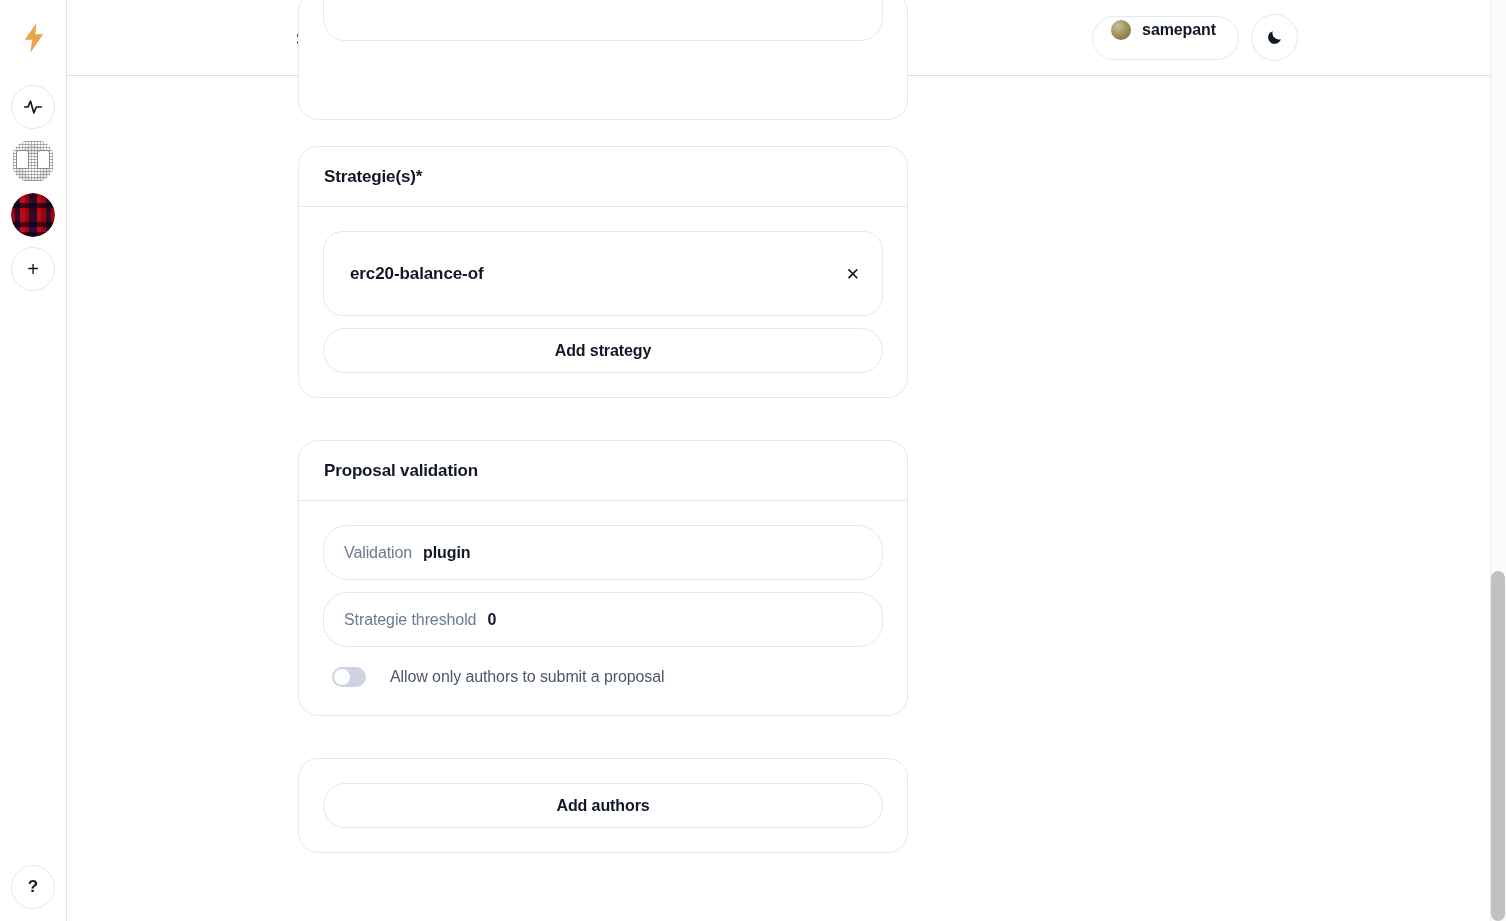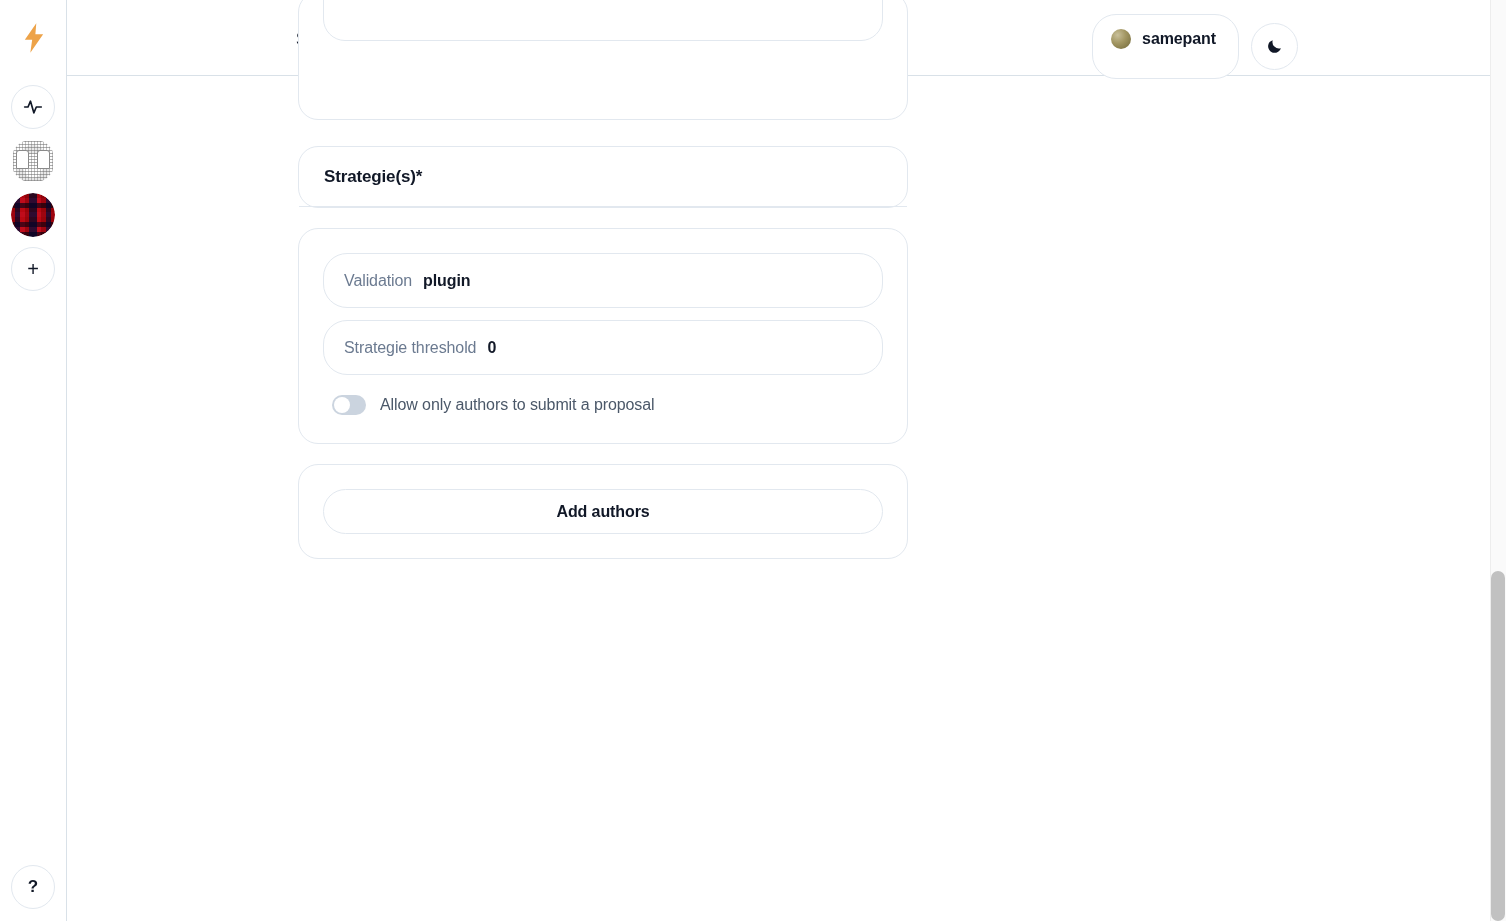--- a/index.html
+++ b/index.html
@@ -164,21 +164,21 @@
   .topbar-right {
     position: absolute;
     right: 192px;
     top: 14px;
     display: flex;
     align-items: center;
     gap: 12px;
   }
 
   .user-btn {
-    height: 65px;
+    height: 44px;
     display: flex;
     align-items: center;
     gap: 11px;
     padding: 0 22px 15px 18px;
     border: 1px solid #e2e8ef;
     border-radius: 24px;
     background: #fff;
     cursor: pointer;
   }
   .user-avatar {
@@ -220,21 +220,21 @@
     position: absolute;
     left: 231px;
     top: -84px;
     width: 610px;
   }
 
   .card {
     border: 1px solid #e2e8ef;
     border-radius: 20px;
     background: #fff;
-    margin-bottom: 20px;
+    margin-bottom: 42px;
   }
   .card-head {
     padding: 20px 25px 19px 25px;
     border-bottom: 1px solid #e2e8ef;
   }
   .card-title {
     font-size: 17px;
     font-weight: 700;
     letter-spacing: -0.15px;
     color: #111827;
@@ -335,21 +335,21 @@
     font-size: 16px;
     font-weight: 700;
     color: #111827;
     letter-spacing: -0.1px;
   }
 
   
   .toggle-row {
     display: flex;
     align-items: center;
-    gap: 14px;
+    gap: 24px;
     padding: 8px 0 4px 9px;
     cursor: pointer;
   }
   .toggle {
     width: 34px;
     height: 20px;
     border-radius: 11px;
     background: #cbd4df;
     position: relative;
     flex: 0 0 34px;
@@ -456,23 +456,38 @@
       <div class="column">
 
         <section class="card-partial">
           <div class="ghost-input"></div>
         </section>
 
         <section class="card">
           <div class="card-head">
             <div class="card-title">Strategie(s)*</div>
           </div>
+          <div class="card-body">
+
+            <div class="strategy-item">
+              <span class="strategy-name">erc20-balance-of</span>
+              <span class="remove-x">✕</span>
+            </div>
+
+            <div class="pill-btn">
+              <span>Add strategy</span>
+            </div>
+
+          </div>
         </section>
 
         <section class="card">
+          <div class="card-head">
+            <div class="card-title">Proposal validation</div>
+          </div>
           <div class="card-body">
 
             <div class="field-row">
               <span class="field-label">Validation</span>
               <span class="field-value">plugin</span>
             </div>
 
             <div class="field-row">
               <span class="field-label">Strategie threshold</span>
               <span class="field-value">0</span>

